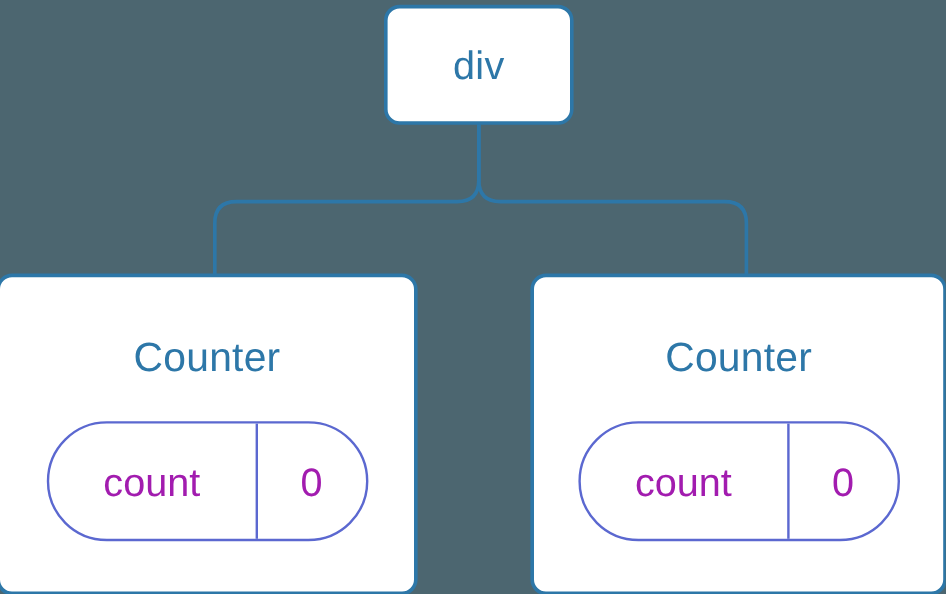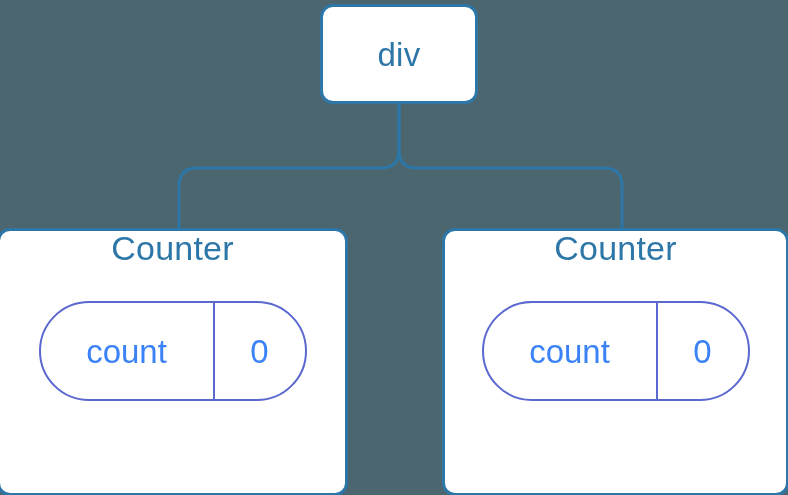--- a/index.html
+++ b/index.html
@@ -72,20 +72,21 @@
   #node-counter-1 {
     left: 442px;
     width: 347px;
   }
 
   .child-title {
     color: #2d77a8;
     font-size: 34px;
     font-weight: 400;
     line-height: 1;
+    margin-top: 50px;
     letter-spacing: 0.2px;
   }
 
   
   .state-capsule {
     margin-top: 36px;
     width: 268px;
     height: 100px;
     border: 2px solid #5b68d0;
     border-radius: 50px;
@@ -102,21 +103,21 @@
     border-right: 2px solid #5b68d0;
     box-sizing: border-box;
   }
   .state-val {
     flex: 1 1 auto;
     display: flex;
     align-items: center;
     justify-content: center;
   }
   .state-text {
-    color: #3b82f6;
+    color: #a21caf;
     font-size: 33px;
     font-weight: 400;
     line-height: 1;
   }
 </style>
 </head>
 <body>
 
 <div id="stage">
 

